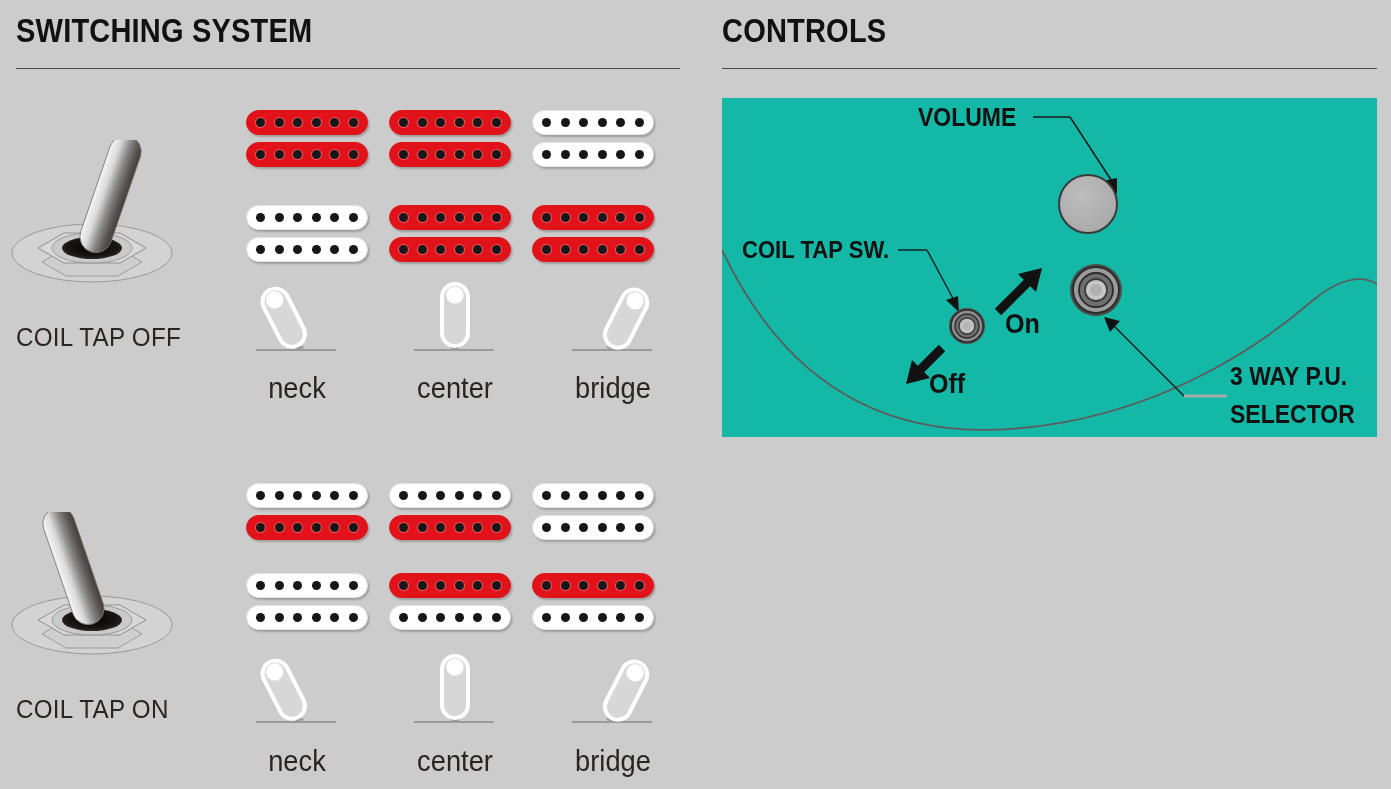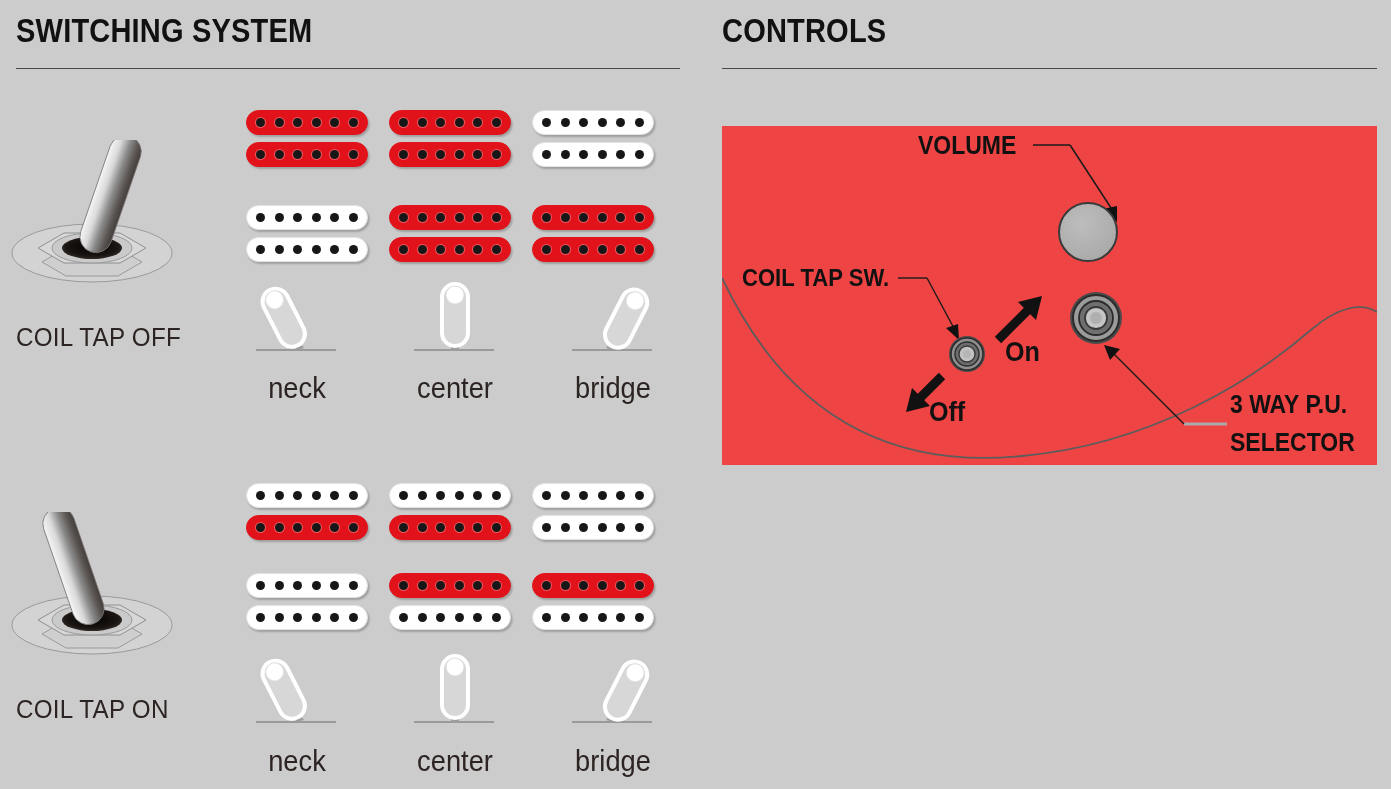--- a/index.html
+++ b/index.html
@@ -100,23 +100,22 @@
     font-family: "Liberation Sans Narrow", "Liberation Sans", sans-serif;
     font-size: 29px;
     color: #2c2422;
     transform: scaleX(0.94);
     white-space: nowrap;
   }
 
   
   .controls-panel {
     position: absolute;
-    background: #ef4444;
+    background: #14b8a6;
     overflow: hidden;
-    margin-top: 28px;
   }
   .controls-panel svg { display: block; }
 
   .ctrl-text {
     font-family: "Liberation Sans Narrow", "Liberation Sans", sans-serif;
     font-weight: bold;
     fill: #111111;
   }
 </style>
 </head>

